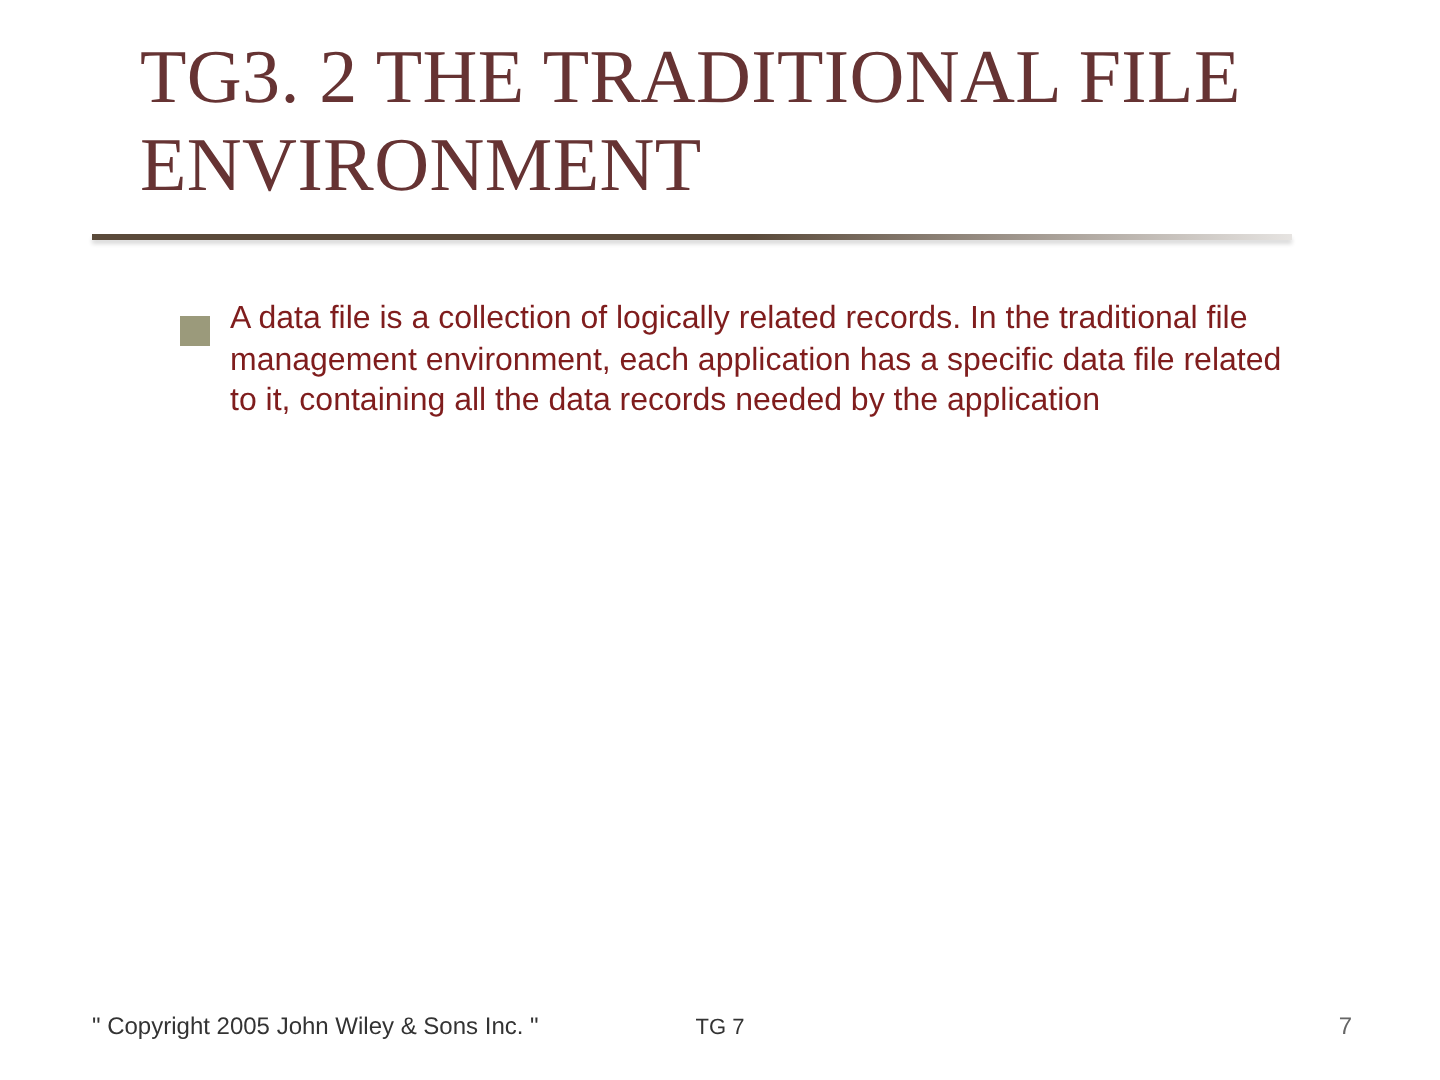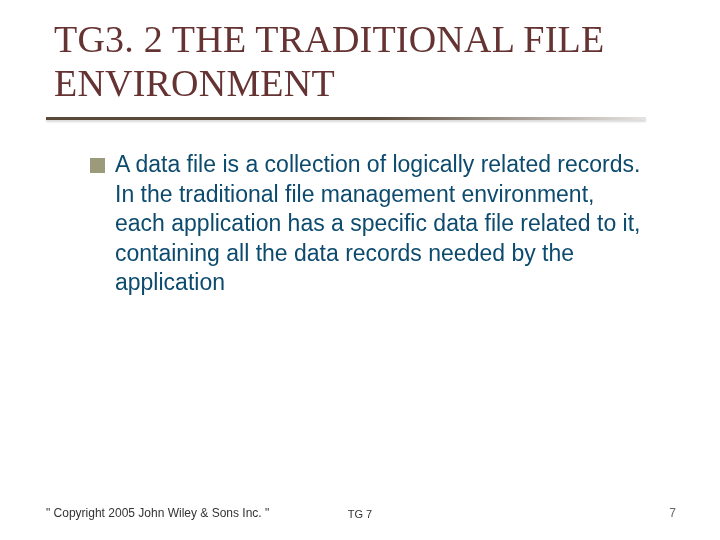--- a/index.html
+++ b/index.html
@@ -8,21 +8,21 @@
     height: 540px;
     background: #ffffff;
     font-family: Arial, Helvetica, sans-serif;
     position: relative;
     overflow: hidden;
   }
   .title {
     font-family: "Times New Roman", Times, serif;
     font-size: 38px;
     color: #663333;
-    padding: 18px 40px 6px 54px;
+    padding: 18px 40px 6px 70px;
     line-height: 1.15;
     letter-spacing: 0.2px;
   }
   .underline {
     margin: 6px 40px 0 46px;
     height: 3px;
     width: 600px;
     background: linear-gradient(to right, #5a4a3a 0%, #5a4a3a 55%, rgba(90,74,58,0.15) 100%);
     box-shadow: 0 2px 2px rgba(0,0,0,0.15);
   }
@@ -35,22 +35,22 @@
   }
   .bullet {
     width: 15px;
     height: 15px;
     background: #9b9a7b;
     flex: 0 0 15px;
     margin-top: 8px;
     margin-right: 10px;
   }
   .bullet-text {
-    font-size: 23px;
-    color: #0c4a6e;
+    font-size: 16px;
+    color: #7f1d1d;
     line-height: 1.28;
   }
   .footer {
     position: absolute;
     bottom: 20px;
     left: 0;
     right: 0;
     display: flex;
     justify-content: space-between;
     align-items: flex-end;

